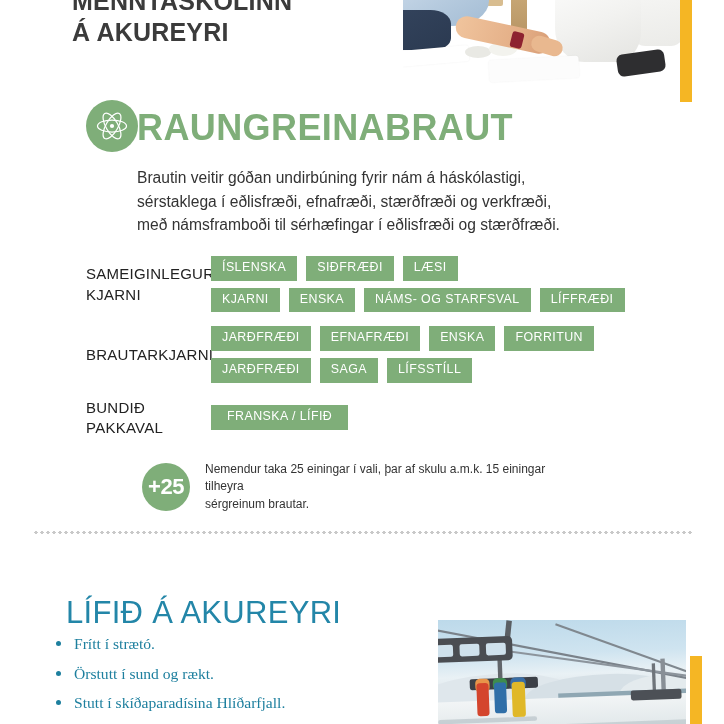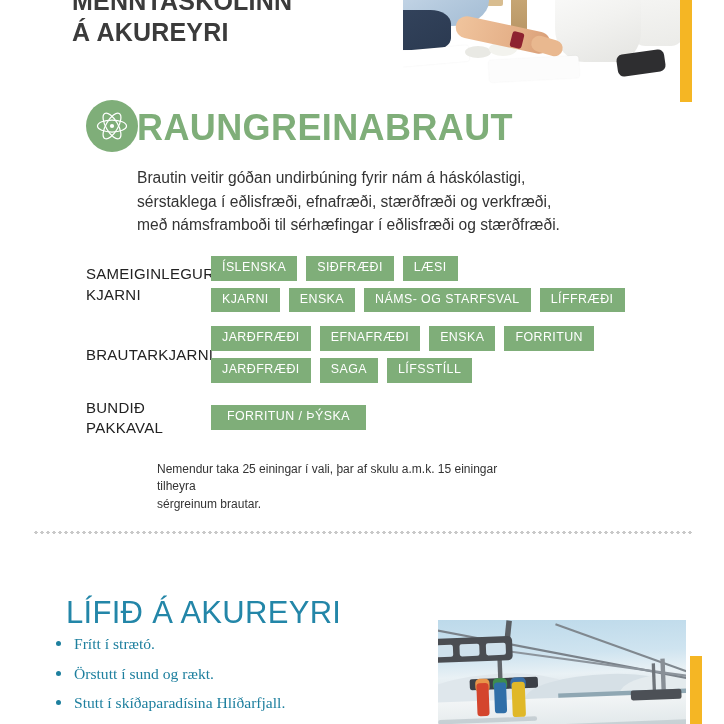--- a/index.html
+++ b/index.html
@@ -389,28 +389,29 @@
         <span class="tag">LÍFSSTÍLL</span>
       </div>
     </div>
   </div>
 
   <div class="group-row" style="margin-top:14px;">
     <div class="group-label">BUNDIÐ
 PAKKAVAL</div>
     <div class="tag-stack">
       <div class="tag-line">
-        <span class="tag" style="padding-left:16px;padding-right:16px;">FORRITUN / ÞÝSKA</span>
+        <span class="tag" style="padding-left:16px;padding-right:16px;">FRANSKA / LÍFIÐ</span>
       </div>
     </div>
   </div>
 
 </div>
 
 <div class="credits-row">
+  <div class="credits-badge">+25</div>
   <div class="credits-text">Nemendur taka 25 einingar í vali, þar af skulu a.m.k. 15 einingar tilheyra
 sérgreinum brautar.</div>
 </div>
 
 <div class="dotted-divider"></div>
 
 <h2 class="life-title">LÍFIÐ Á AKUREYRI</h2>
 <ul class="life-list">
   <li>Frítt í strætó.</li>
   <li>Örstutt í sund og rækt.</li>

